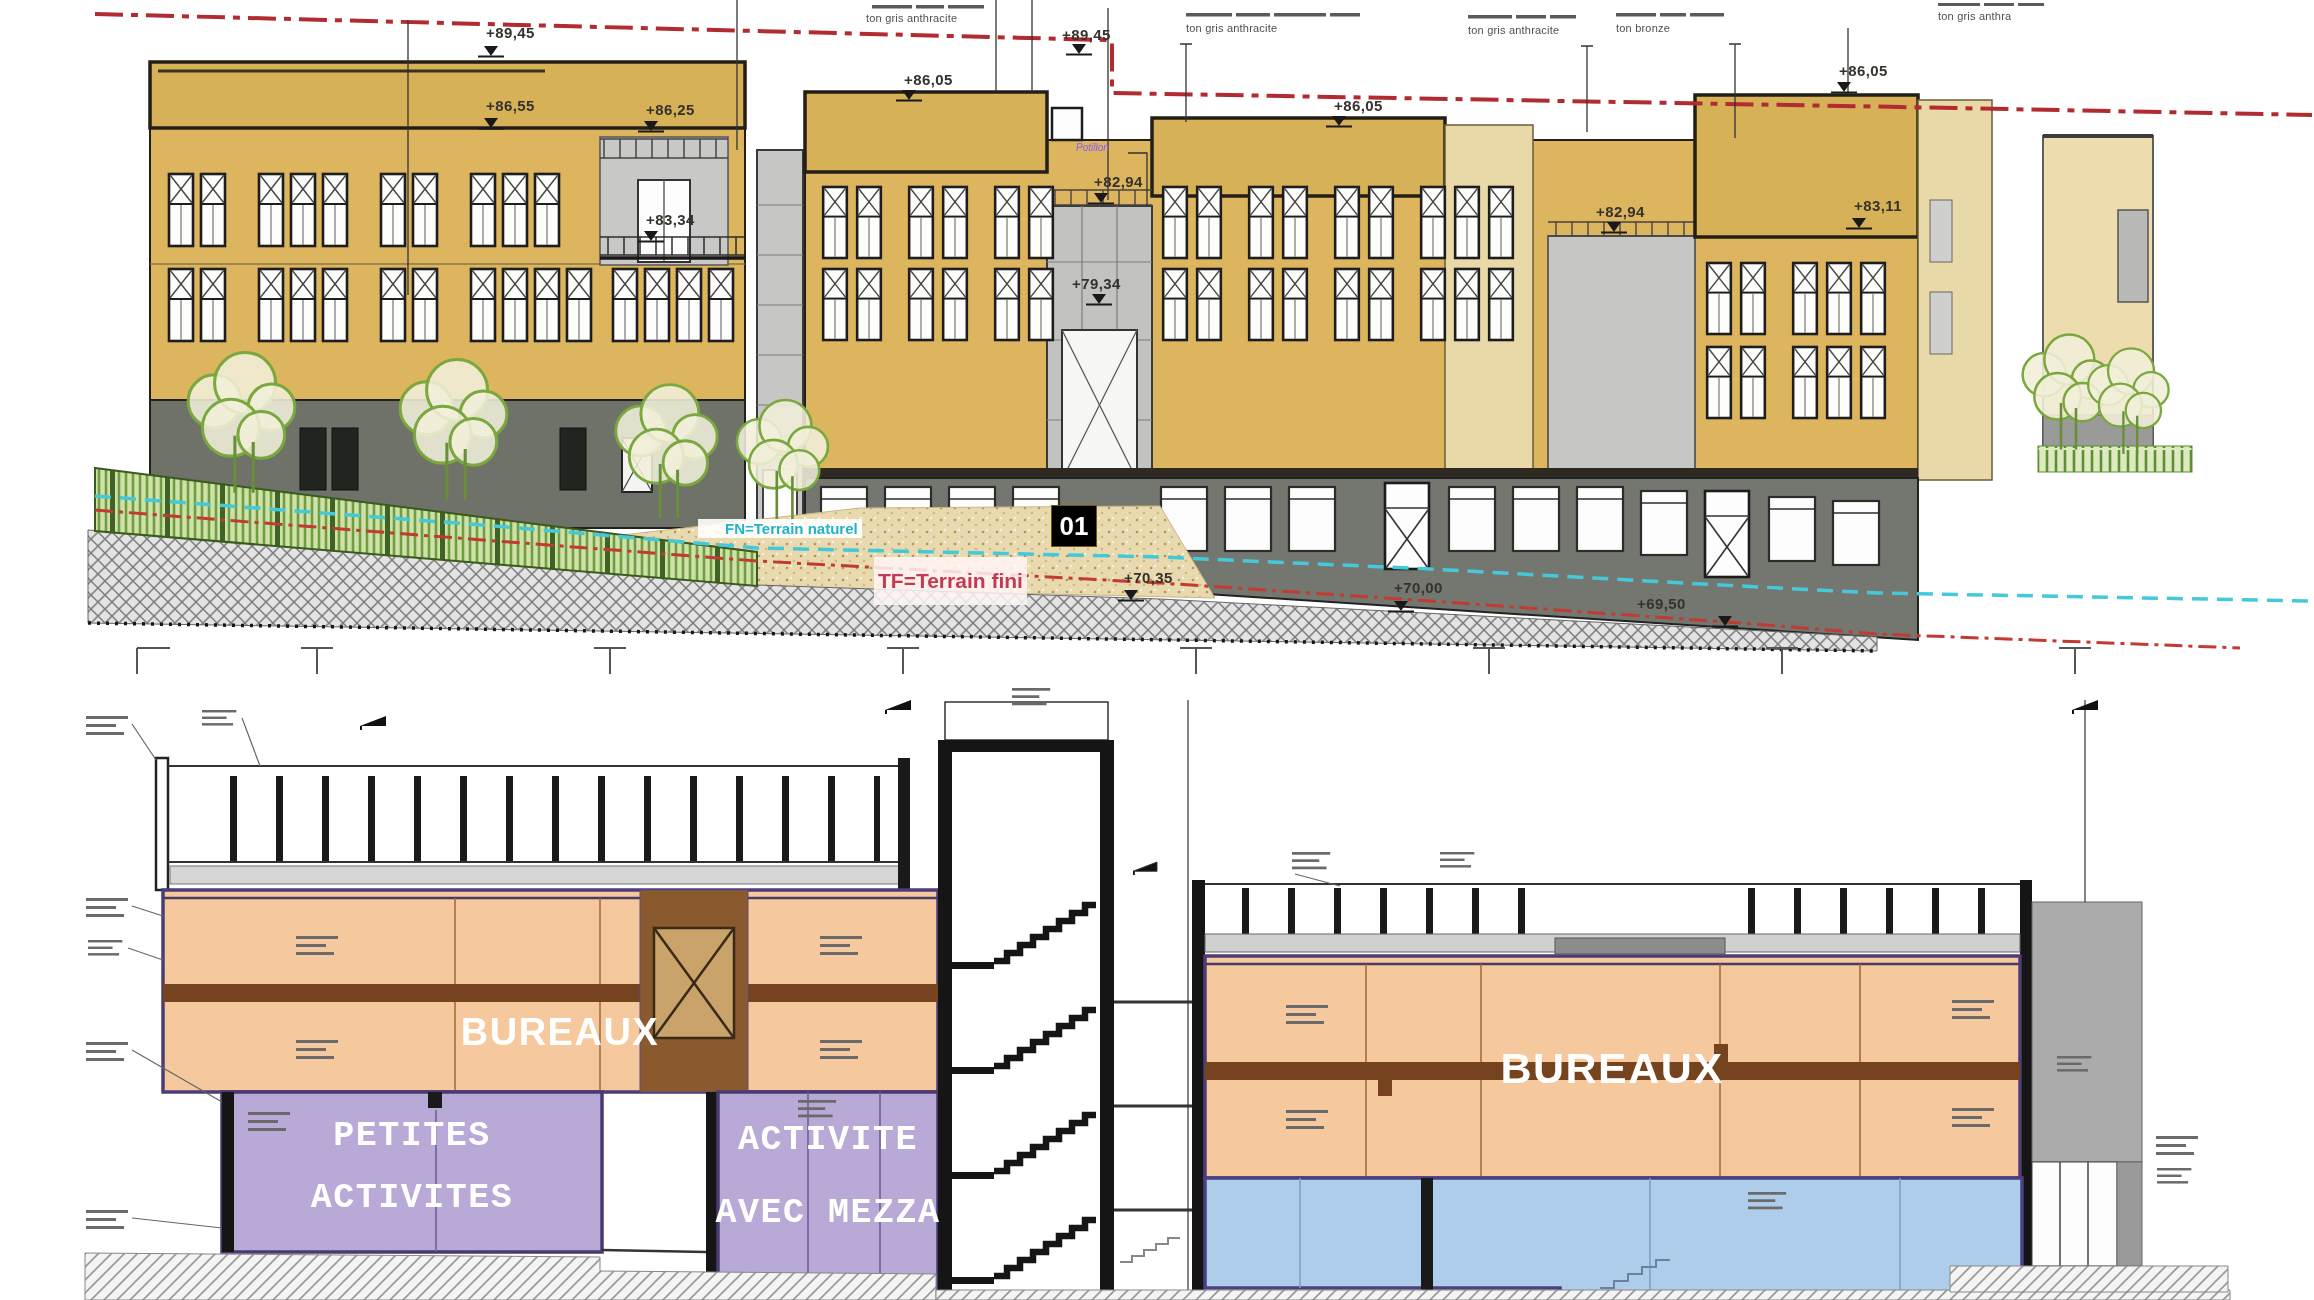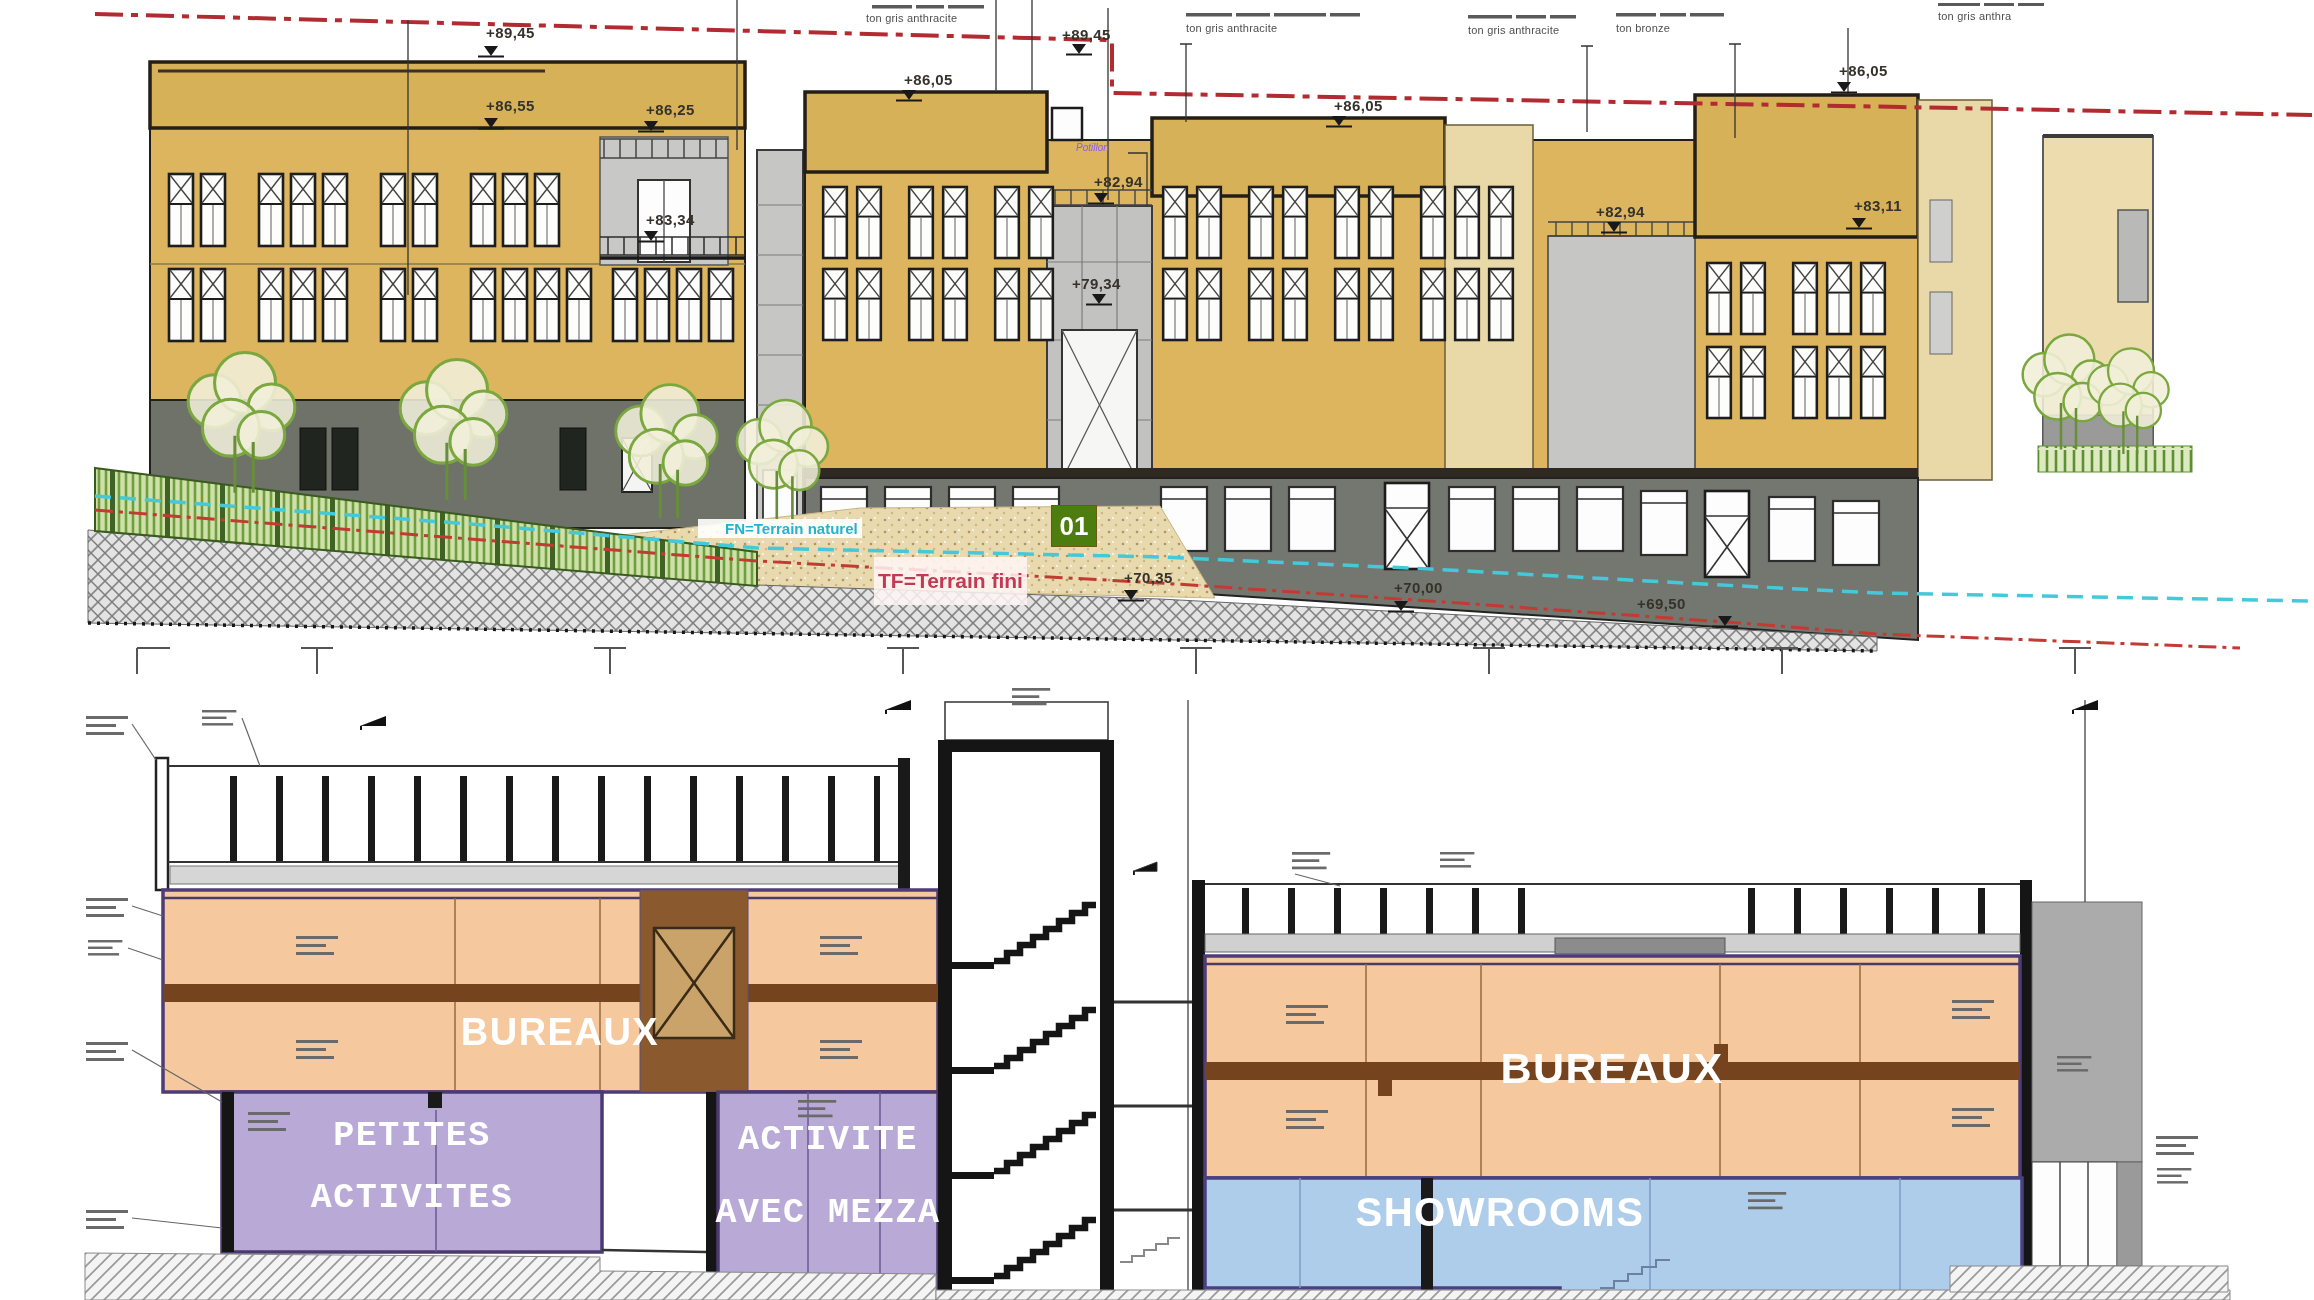--- a/index.html
+++ b/index.html
@@ -6,21 +6,21 @@
   #stage{position:relative;width:2314px;height:1300px;background:#fff;overflow:hidden;
          font-family:"Liberation Sans",sans-serif;}
   #gfx{position:absolute;left:0;top:0;}
   .mk{position:absolute;font-size:15px;font-weight:600;color:#35322c;letter-spacing:.4px;white-space:nowrap;z-index:5;}
   .matnote{position:absolute;font-size:11px;color:#4f4f4f;white-space:nowrap;z-index:5;letter-spacing:.2px;}
   .callout-label{position:absolute;font-size:10px;color:#8b5cf6;white-space:nowrap;z-index:5;font-style:italic;}
   .fn{position:absolute;font-size:15px;font-weight:600;color:#24b3cf;background:rgba(255,255,255,.9);
       padding:1px 4px;z-index:6;white-space:nowrap;}
   .tf{position:absolute;font-size:21px;font-weight:600;color:#c23a55;background:rgba(255,246,246,.85);
       padding:12px 4px;z-index:6;white-space:nowrap;}
-  .secmark{position:absolute;width:44px;height:40px;background:#4d7c0f;border:1px solid #6b5a10;color:#fff;
+  .secmark{position:absolute;width:44px;height:40px;background:#000000;border:1px solid #6b5a10;color:#fff;
       font-size:26px;font-weight:700;text-align:center;line-height:40px;z-index:6;}
   .zone{position:absolute;transform:translate(-50%,-50%);color:#fff;font-weight:700;letter-spacing:1.5px;
       white-space:nowrap;z-index:7;}
   .z34{font-size:35px;font-family:Liberation Mono, monospace;} .z38{font-size:38px;} .z42{font-size:43px;} .z40{font-size:40px;}
 </style>
 </head>
 <body>
 
 <div id="stage">
 
@@ -591,15 +591,14 @@
 <div class="fn" style="left:698px;top:519px;padding-left:27px;">FN=Terrain naturel</div>
 <div class="tf" style="left:874px;top:557px;">TF=Terrain fini</div>
 <div class="secmark" style="left:1051px;top:505px;">01</div>
 
 <div class="zone z38" style="left:560px;top:1032px;">BUREAUX</div>
 <div class="zone z34" style="left:412px;top:1136px;">PETITES</div>
 <div class="zone z34" style="left:412px;top:1198px;text-align:right;">ACTIVITES</div>
 <div class="zone z34" style="left:828px;top:1140px;">ACTIVITE</div>
 <div class="zone z34" style="left:828px;top:1204px;margin-top:9px;">AVEC MEZZA</div>
 <div class="zone z42" style="left:1612px;top:1068px;">BUREAUX</div>
-<div class="zone z40" style="left:1500px;top:1212px;">SHOWROOMS</div>
 
 </div>
 
 </body></html>

